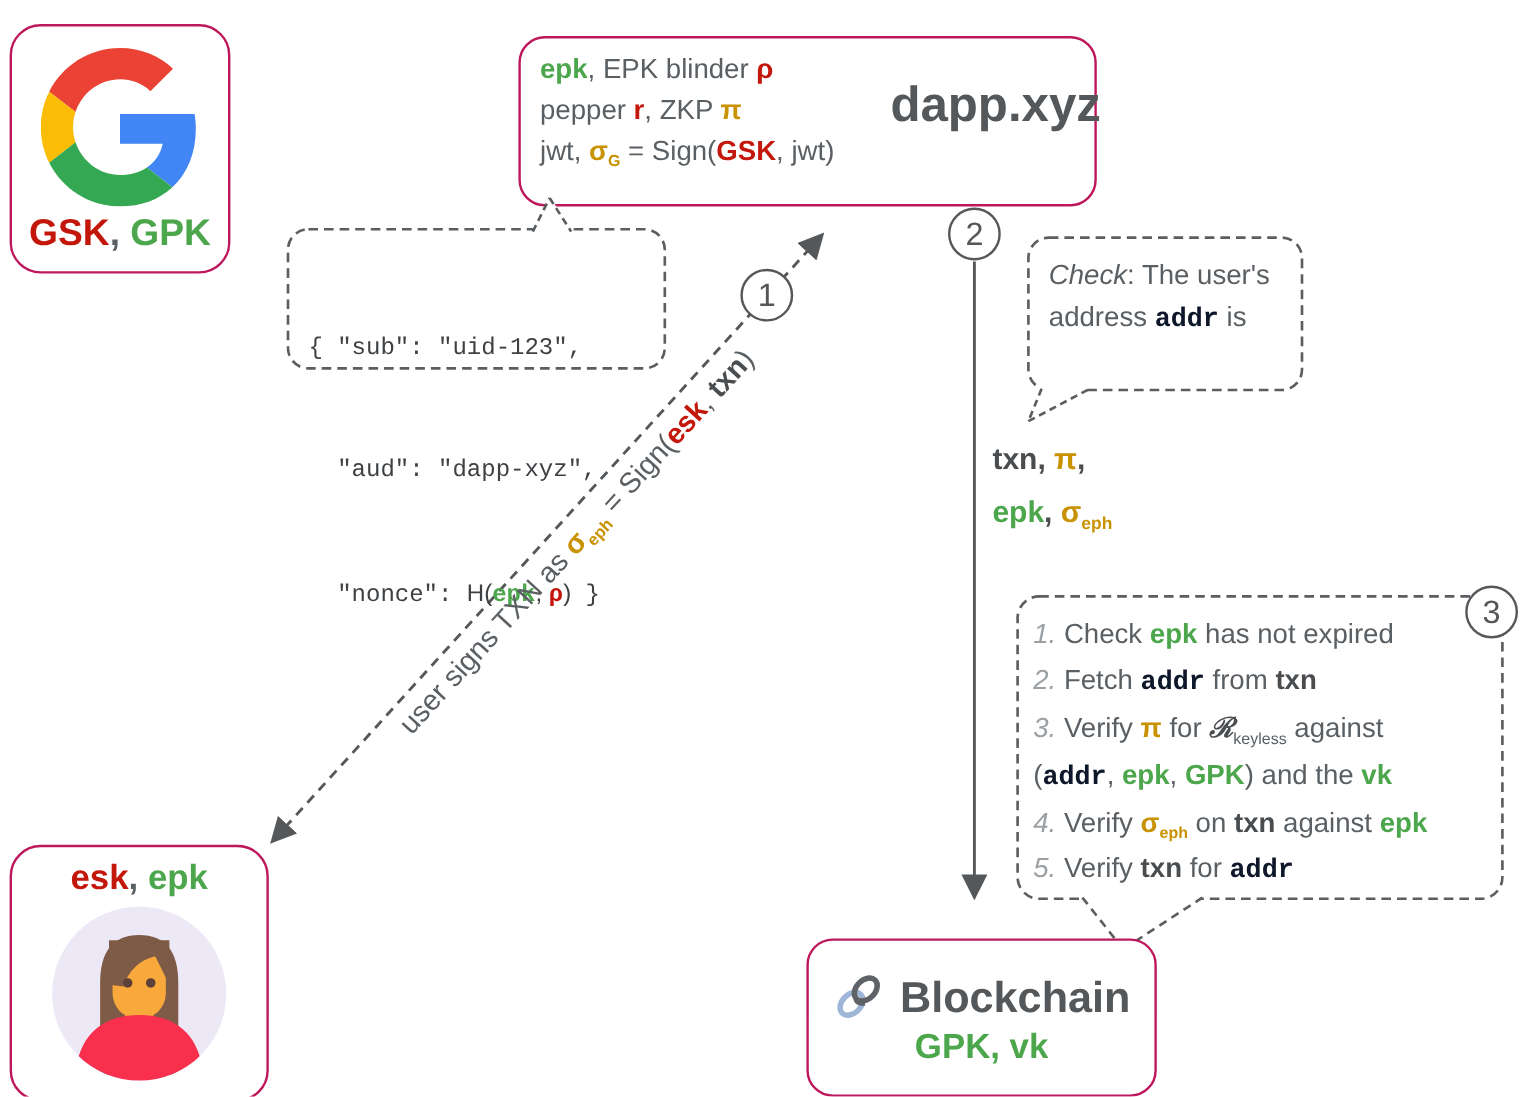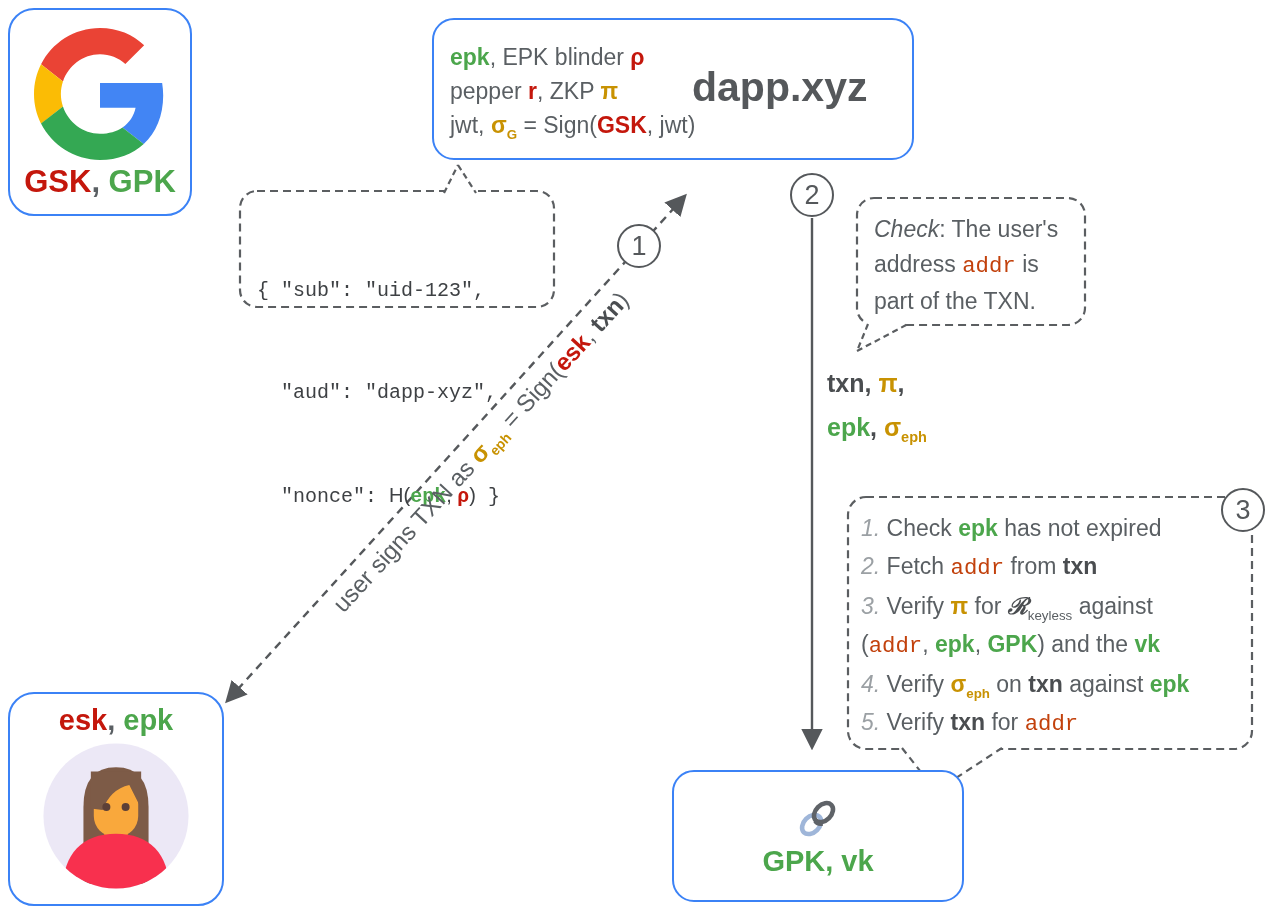--- a/index.html
+++ b/index.html
@@ -1,45 +1,45 @@
 <!DOCTYPE html>
 <html><head>
 <meta charset="utf-8">
 <style>
   html,body{margin:0;padding:0;background:#fff;}
   #stage{position:relative;width:1280px;height:914px;background:#fff;overflow:hidden;
          font-family:"Liberation Sans",sans-serif;color:#5a5f63;}
-  .box{position:absolute;background:#fff;border:2px solid #3b82f6;box-sizing:border-box;z-index:1;}
+  .box{position:absolute;background:#fff;border:2px solid #be185d;box-sizing:border-box;z-index:1;margin-top:12px;}
   #google-box{left:8px;top:8px;width:184px;height:208px;border-radius:26px;text-align:center;}
   #user-box{left:8px;top:692px;width:216px;height:214px;border-radius:26px;text-align:center;}
   #dapp-box{left:432px;top:18px;width:482px;height:142px;border-radius:22px;}
   #blockchain-box{left:672px;top:770px;width:292px;height:132px;border-radius:22px;z-index:4;
                   display:flex;flex-direction:column;align-items:center;justify-content:center;gap:4px;}
   #overlay{position:absolute;left:0;top:0;z-index:2;pointer-events:none;}
   .txt{position:absolute;z-index:5;color:#5a5f63;}
   .circle{position:absolute;z-index:6;width:40px;height:40px;border:2.5px solid #55585b;border-radius:50%;
           background:#fff;display:flex;align-items:center;justify-content:center;
           font-size:27px;color:#55585b;box-sizing:content-box;}
   
   .g{color:#4CA64C;font-weight:700;}
   .r{color:#C4170C;font-weight:700;}
   .o{color:#C89202;font-weight:700;}
   .b{color:#4a4d50;font-weight:700;}
   .d2{color:#5a5f63;font-weight:700;}
   .i{font-style:italic;}
   .mut{color:#9ba0a4;font-style:italic;}
-  .m{font-family:"Liberation Mono",monospace;font-weight:400;color:#c2410c;font-size:0.97em;}
+  .m{font-family:"Liberation Mono",monospace;font-weight:700;color:#0f172a;font-size:0.97em;}
   .scr{font-family:"DejaVu Serif",serif;font-style:italic;font-weight:700;color:#4a4d50;text-align:center;}
   .sans{font-family:"Liberation Sans",sans-serif;}
   .plain{color:#5a5f63;font-weight:400;font-style:normal;font-family:"Liberation Sans",sans-serif;}
   sub{font-size:0.58em;line-height:0;}
   
   #google-label{position:absolute;bottom:14px;width:100%;font-size:31px;font-weight:700;}
   #dapp-lines{left:450px;top:40px;font-size:23px;line-height:34px;}
-  #dapp-title{left:692px;top:64px;font-size:41px;font-weight:700;color:#55585b;}
+  #dapp-title{left:742px;top:64px;font-size:41px;font-weight:700;color:#55585b;}
   #jwt-text{left:257px;top:206px;font-family:"Liberation Mono",monospace;font-size:20px;
             line-height:34px;color:#3e4144;white-space:pre;}
   #note-text{left:874px;top:212px;font-size:23px;line-height:35px;}
   #txn-label{left:827px;top:351px;font-size:25px;line-height:44px;margin-top:10px;}
   #steps-text{left:861px;top:509px;font-size:23px;line-height:38px;white-space:nowrap;}
   #arrow1-label{left:481px;top:452px;transform:translate(-50%,-50%) rotate(-47.5deg);
                 font-size:24px;white-space:nowrap;}
   #user-label{position:absolute;top:10px;width:100%;font-size:29px;font-weight:700;z-index:5;}
   #bc-row{display:flex;align-items:center;gap:12px;margin-top:2px;}
   #bc-title{font-size:36px;font-weight:700;color:#55585b;}
@@ -122,34 +122,34 @@
 
   <div class="box" id="blockchain-box">
     <div id="bc-row">
       <svg width="44" height="44" viewBox="0 0 48 48">
         <g fill="none" stroke-width="5">
           <ellipse cx="17" cy="30" rx="12" ry="8.5" transform="rotate(-45 17 30)" stroke="#9FB6D9"></ellipse>
           <ellipse cx="30" cy="17" rx="12" ry="8.5" transform="rotate(-45 30 17)" stroke="#5f6368"></ellipse>
           <path d="M21,26 a12,8.5 -45 0 0 8,3" stroke="#5f6368" fill="none"></path>
         </g>
       </svg>
+      <span id="bc-title">Blockchain</span>
     </div>
     <div id="bc-sub"><span class="g">GPK</span><span class="g">, </span><span class="g">vk</span></div>
   </div>
 
   <div class="txt" id="jwt-text">
     <div><span>{ "sub": "uid-123",</span></div>
     <div><span>  "aud": "dapp-xyz",</span></div>
     <div><span>  "nonce": </span><span class="sans">H(</span><span class="g">epk</span><span class="sans">, </span><span class="r">ρ</span><span class="sans">)</span><span> }</span></div>
   </div>
 
   <div class="txt" id="note-text">
     <div><span class="i">Check</span><span>: The user's</span></div>
     <div><span>address </span><span class="m">addr</span><span> is</span></div>
-    <div><span>part of the TXN.</span></div>
   </div>
 
   <div class="txt" id="txn-label">
     <div><span class="b">txn</span><span class="b">, </span><span class="o">π</span><span class="b">,</span></div>
     <div><span class="g">epk</span><span class="b">, </span><span class="o">σ<sub class="o">eph</sub></span></div>
   </div>
 
   <div class="txt" id="steps-text">
     <div><span class="mut">1.</span><span> Check </span><span class="g">epk</span><span> has not expired</span></div>
     <div><span class="mut">2.</span><span> Fetch </span><span class="m">addr</span><span> from </span><span class="b">txn</span></div>

